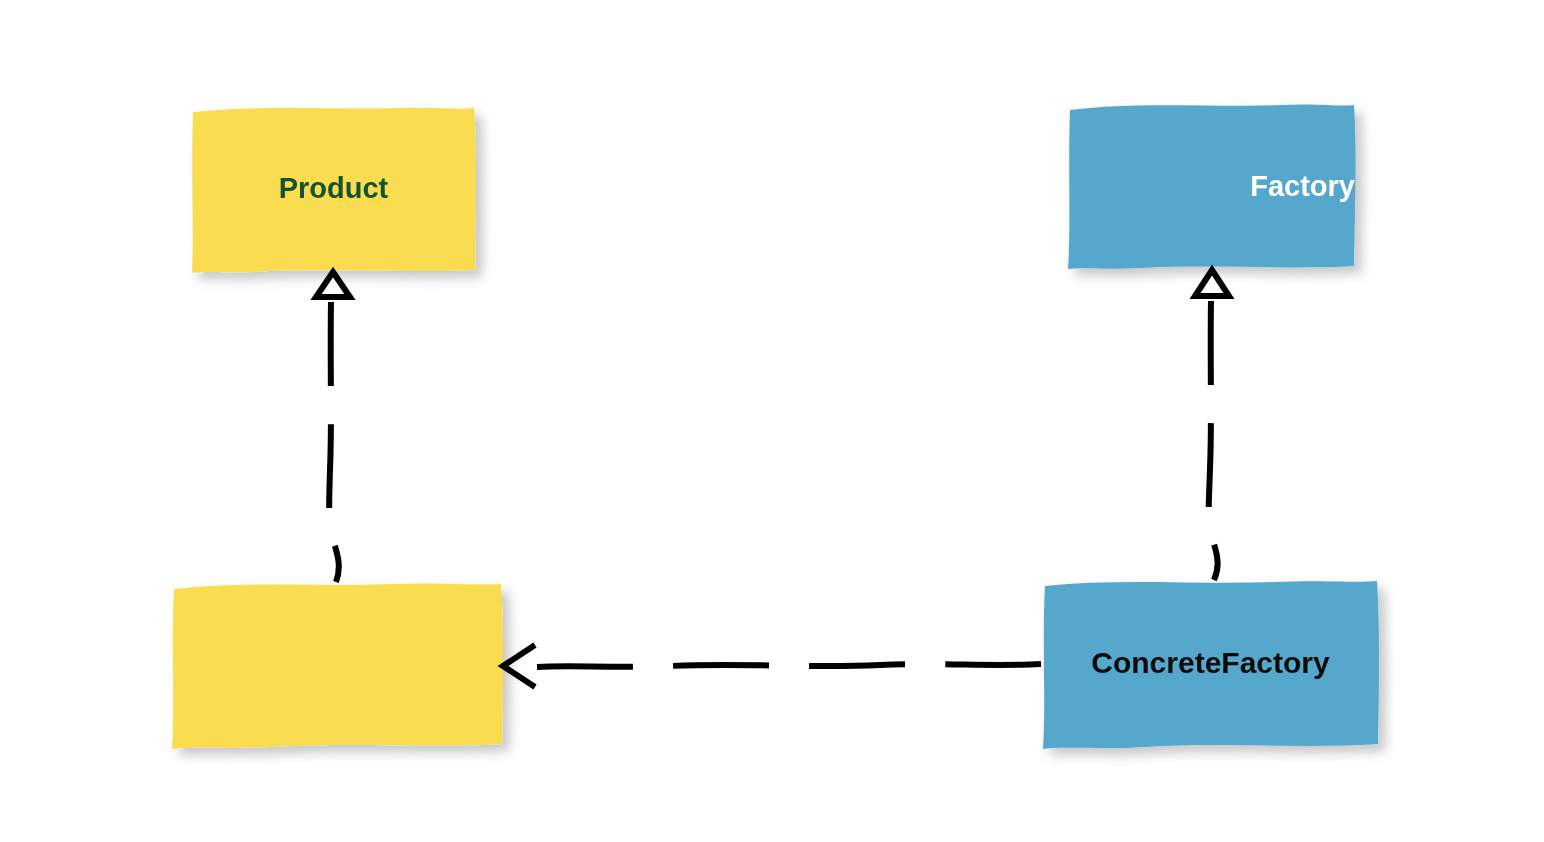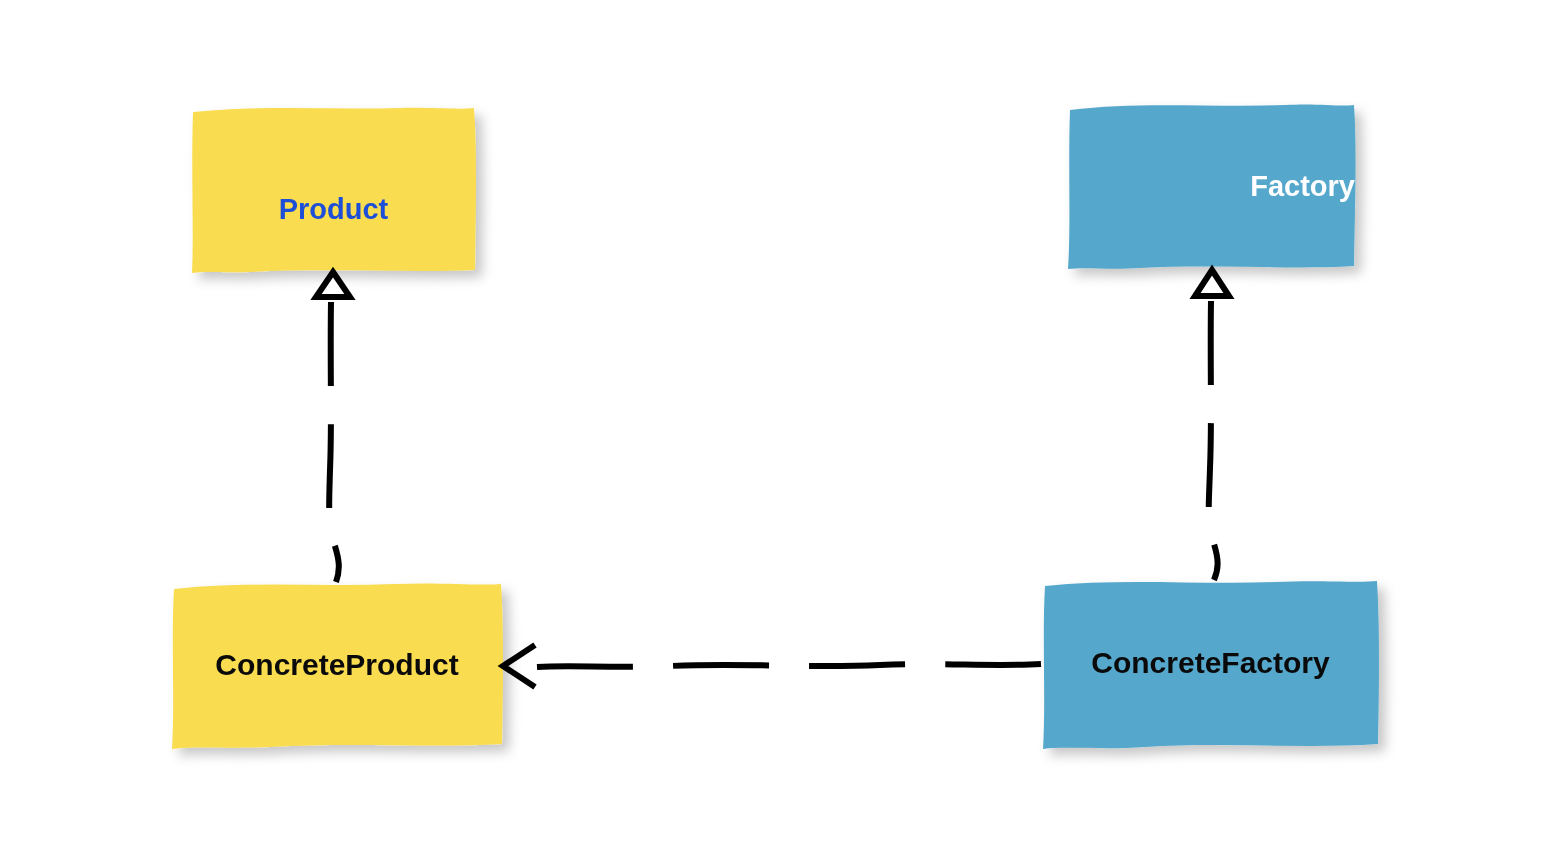--- a/index.html
+++ b/index.html
@@ -135,21 +135,20 @@
 
     <g>
       <path fill="none" stroke="#000000" stroke-width="6" stroke-linecap="butt" stroke-dasharray="96 40" d="M 1041,664
                C 990,667 940,662 880,665
                C 810,668 740,663 670,666
                C 610,668 570,665 535,667"></path>
       <path fill="none" stroke="#000000" stroke-width="6" stroke-linecap="butt" stroke-linejoin="miter" d="M 535,645 L 503,666 L 535,687"></path>
     </g>
   </svg>
 
-  <div class="node-label label-product" style="color: #1d4ed8; margin-top: 21px;">Product</div>
+  <div class="node-label label-product" style="color: #14532d;">Product</div>
 
   <div class="node-label label-factory" style="color: rgb(255, 255, 255);">Factory</div>
 
-  <div class="node-label label-concrete-product" style="color: rgb(10, 10, 10);">ConcreteProduct</div>
 
   <div class="node-label label-concrete-factory" style="color: rgb(10, 10, 10);">ConcreteFactory</div>
 
 </div>
 
 </body></html>

